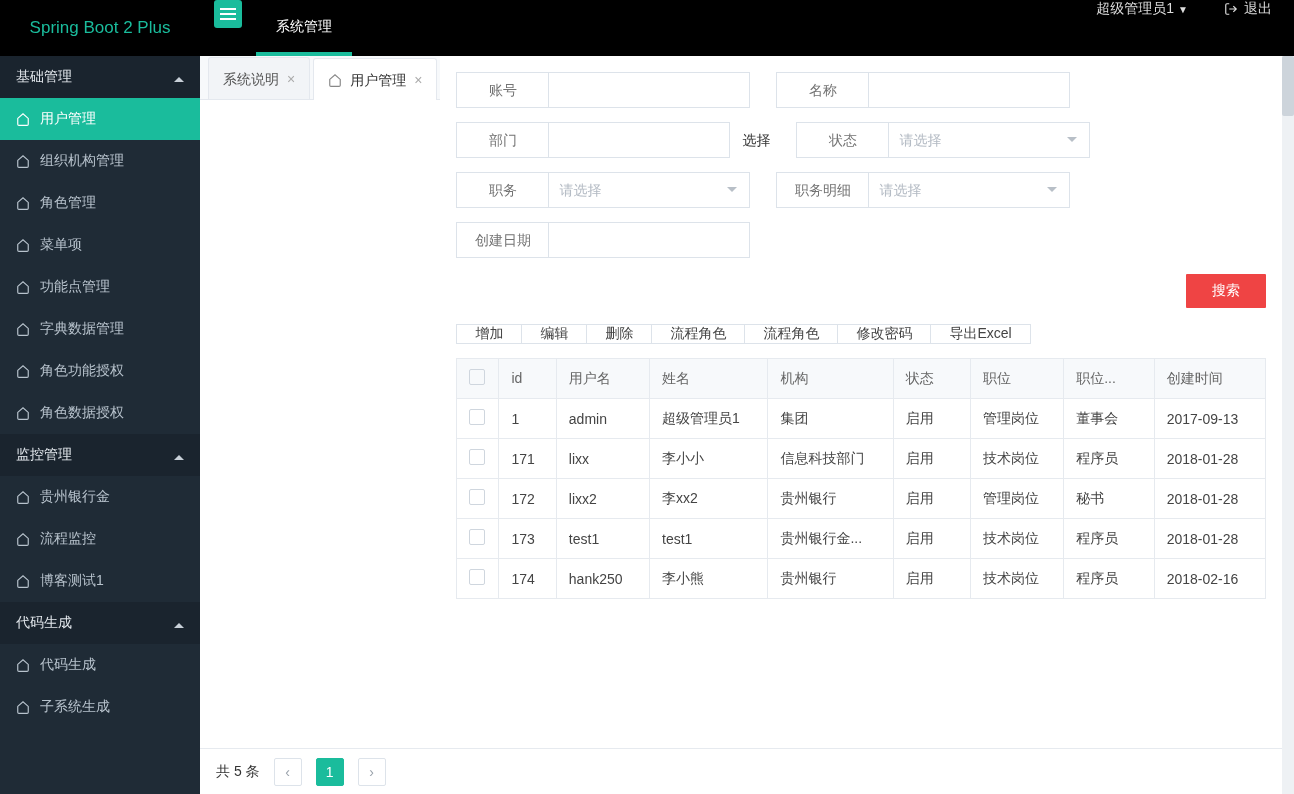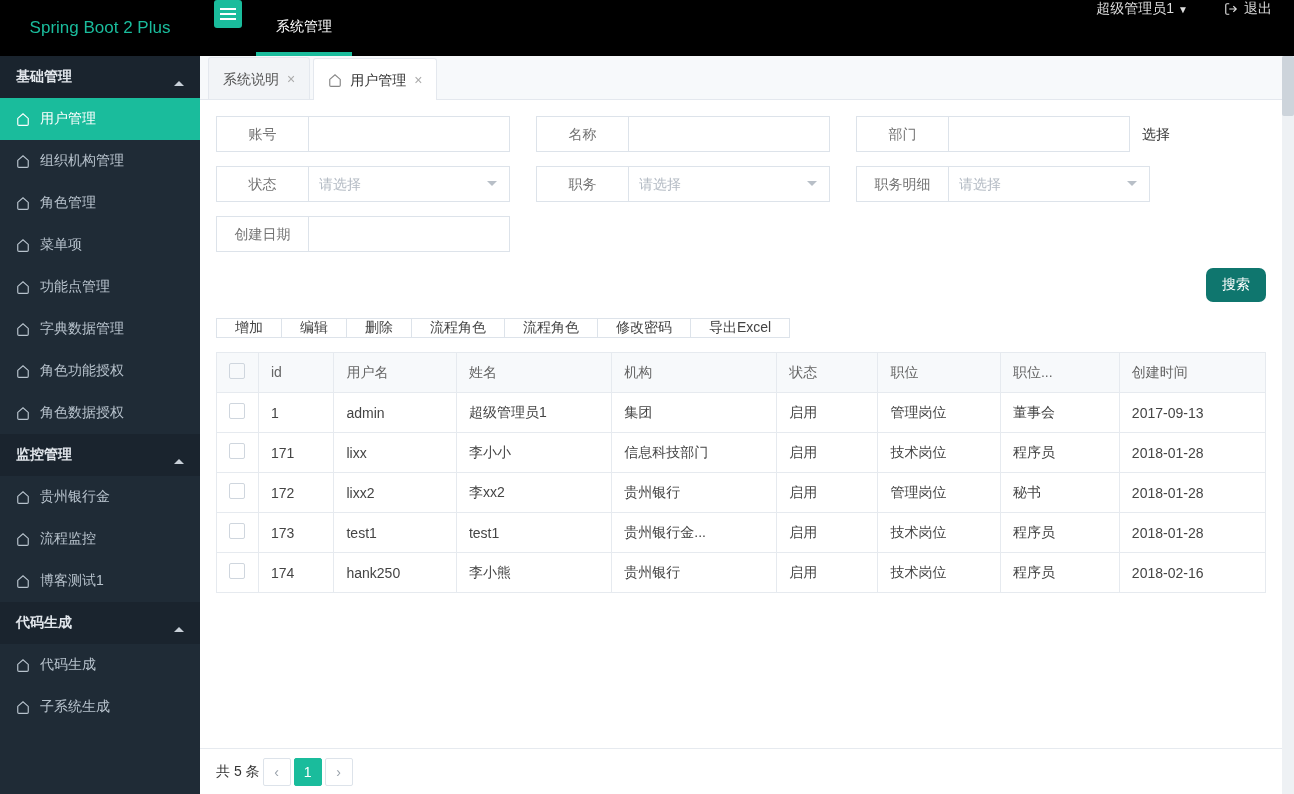--- a/index.html
+++ b/index.html
@@ -8,51 +8,51 @@
   .brand{width:200px;color:#1abc9c;font-size:17px;text-align:center;line-height:56px}
   .hamb{width:28px;height:28px;background:#1abc9c;border-radius:3px;display:flex;align-items:center;justify-content:center;margin:0 14px;cursor:pointer}
   .hamb svg{stroke:#fff}
   .top-tab{height:56px;line-height:52px;padding:0 20px;color:#ccc;cursor:pointer}
   .top-tab.act{color:#fff;border-bottom:4px solid #1abc9c}
   .spacer{flex:1}
   .usr{color:#ddd;padding:0 14px;cursor:pointer;display:flex;align-items:center;gap:4px}
   .logout{color:#ddd;padding:0 22px;cursor:pointer;display:flex;align-items:center;gap:6px}
   .shell{display:flex;height:calc(100vh - 56px)}
   .side{width:200px;background:#1f2b36;color:#c8d0d8;overflow-y:auto}
-  .side-hd{background:#1a242e;padding:12px 16px;display:flex;justify-content:space-between;align-items:flex-end;cursor:pointer;color:#e2e7ec;font-weight:700}
+  .side-hd{background:#1a242e;padding:12px 16px;display:flex;justify-content:space-between;align-items:center;cursor:pointer;color:#e2e7ec;font-weight:400}
   .side-it{padding:12px 16px;display:flex;align-items:center;gap:10px;cursor:pointer;color:#b8c3cd}
   .side-it.act{background:#1abc9c;color:#fff}
   .side-it .ico{width:14px;height:14px}
-  .main{flex:1;display:flex;flex-direction:column;background:#fff;position:relative}
+  .main{flex:1;display:flex;flex-direction:row;background:#fff;position:relative}
   .tabs{height:44px;border-bottom:1px solid #e4e8ee;display:flex;align-items:flex-end;padding-left:8px;background:#f7f9fb}
   .tab{height:42px;line-height:42px;padding:0 14px;border:1px solid #e4e8ee;border-bottom:none;margin-right:3px;background:#f2f4f7;color:#555;display:flex;align-items:center;gap:8px;cursor:pointer;border-radius:3px 3px 0 0}
   .tab.act{background:#fff;color:#333;position:relative;top:1px}
   .tab .x{color:#aaa;cursor:pointer}
   .cnt{flex:1;overflow:auto;padding:16px 16px 50px 16px}
   .filters{display:flex;flex-wrap:wrap;gap:14px 26px;margin-bottom:14px}
   .fgrp{display:flex;align-items:center;border:1px solid #dde3ea;height:36px;background:#fff}
   .flbl{width:92px;text-align:center;border-right:1px solid #dde3ea;color:#737373;line-height:34px}
   .finp{border:none;outline:none;height:34px;padding:0 10px;width:200px}
   .fsel{position:relative;width:200px;height:34px;line-height:34px;padding:0 10px;color:#b3bac3}
   .fsel::after{content:"";position:absolute;right:12px;top:14px;border:5px solid transparent;border-top-color:#b8bfc7}
   .lnk{color:#333;cursor:pointer;line-height:36px}
   .srch-row{display:flex;justify-content:flex-end;margin:16px 0}
-  .btn-p{background:#0f766e;color:#fff;border:none;padding:8px 16px;border-radius:7px;cursor:pointer}
+  .btn-p{background:#ef4444;color:#fff;border:none;padding:8px 26px;border-radius:1px;cursor:pointer}
   .tbar{display:flex;gap:0;margin-bottom:14px}
   .btn{border:1px solid #dde3ea;background:#fff;padding:0 18px;cursor:pointer;color:#444}
   .btn+.btn{border-left:none}
   table{width:100%;border-collapse:collapse}
   th,td{border:1px solid #e6eaef;padding:10px 12px;text-align:left;color:#444}
   th{background:#f7f9fb;font-weight:500;color:#666}
   .chk{width:16px;height:16px;border:1px solid #cfd6de;border-radius:2px;display:inline-block}
   .sort{display:inline-flex;flex-direction:column;margin-left:6px;vertical-align:middle}
   .sort span{width:0;height:0;border:4px solid transparent}
   .su{border-bottom-color:#c3cad2;margin-bottom:1px}
   .sd{border-top-color:#c3cad2}
-  .pager{position:absolute;bottom:0;left:0;right:0;height:46px;border-top:1px solid #e6eaef;background:#fff;display:flex;align-items:center;padding:0 16px;gap:3px}
+  .pager{position:absolute;bottom:0;left:0;right:0;height:46px;border-top:1px solid #e6eaef;background:#fff;display:flex;align-items:center;padding:0 16px;gap:14px}
   .pgb{width:28px;height:28px;border:1px solid #dde3ea;display:flex;align-items:center;justify-content:center;cursor:pointer;color:#9aa2ab;border-radius:2px}
   .pgb.act{background:#1abc9c;border-color:#1abc9c;color:#fff}
   .tri{width:0;height:0;border:5px solid transparent;border-bottom-color:#c8d0d8}
   .scroll-edge{width:12px;background:#eef1f4}
   .scroll-edge .thb{width:12px;height:60px;background:#cdd4db;border-radius:2px}
 </style>
 </head>
 <body>
 
 <div class="hdr">

